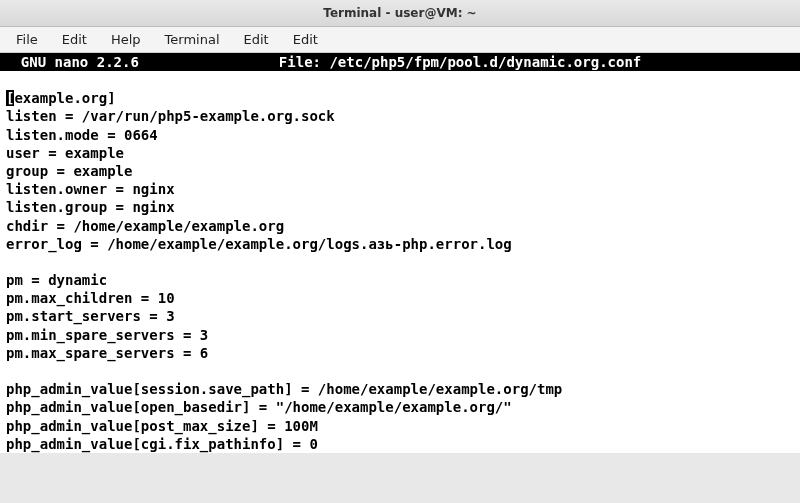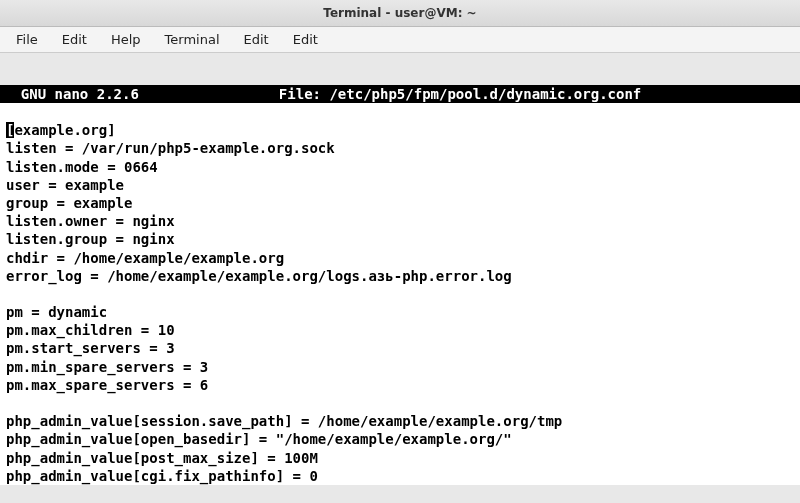--- a/index.html
+++ b/index.html
@@ -34,21 +34,20 @@
     }
     .editor-header {
       background: #000;
       color: #fff;
       font-family: "DejaVu Sans Mono", "Liberation Mono", monospace;
       font-size: 14px;
       font-weight: bold;
       padding: 1px 4px;
       display: flex;
       white-space: pre;
-      margin-top: 32px;
     }
     .editor-header .left { flex: 0 0 auto; }
     .editor-header .spacer { flex: 0 0 auto; width: 140px; }
     .editor-header .file { flex: 0 0 auto; }
     .editor-body {
       background: #fff;
       font-family: "DejaVu Sans Mono", "Liberation Mono", monospace;
       font-size: 14px;
       font-weight: bold;
       color: #000;

